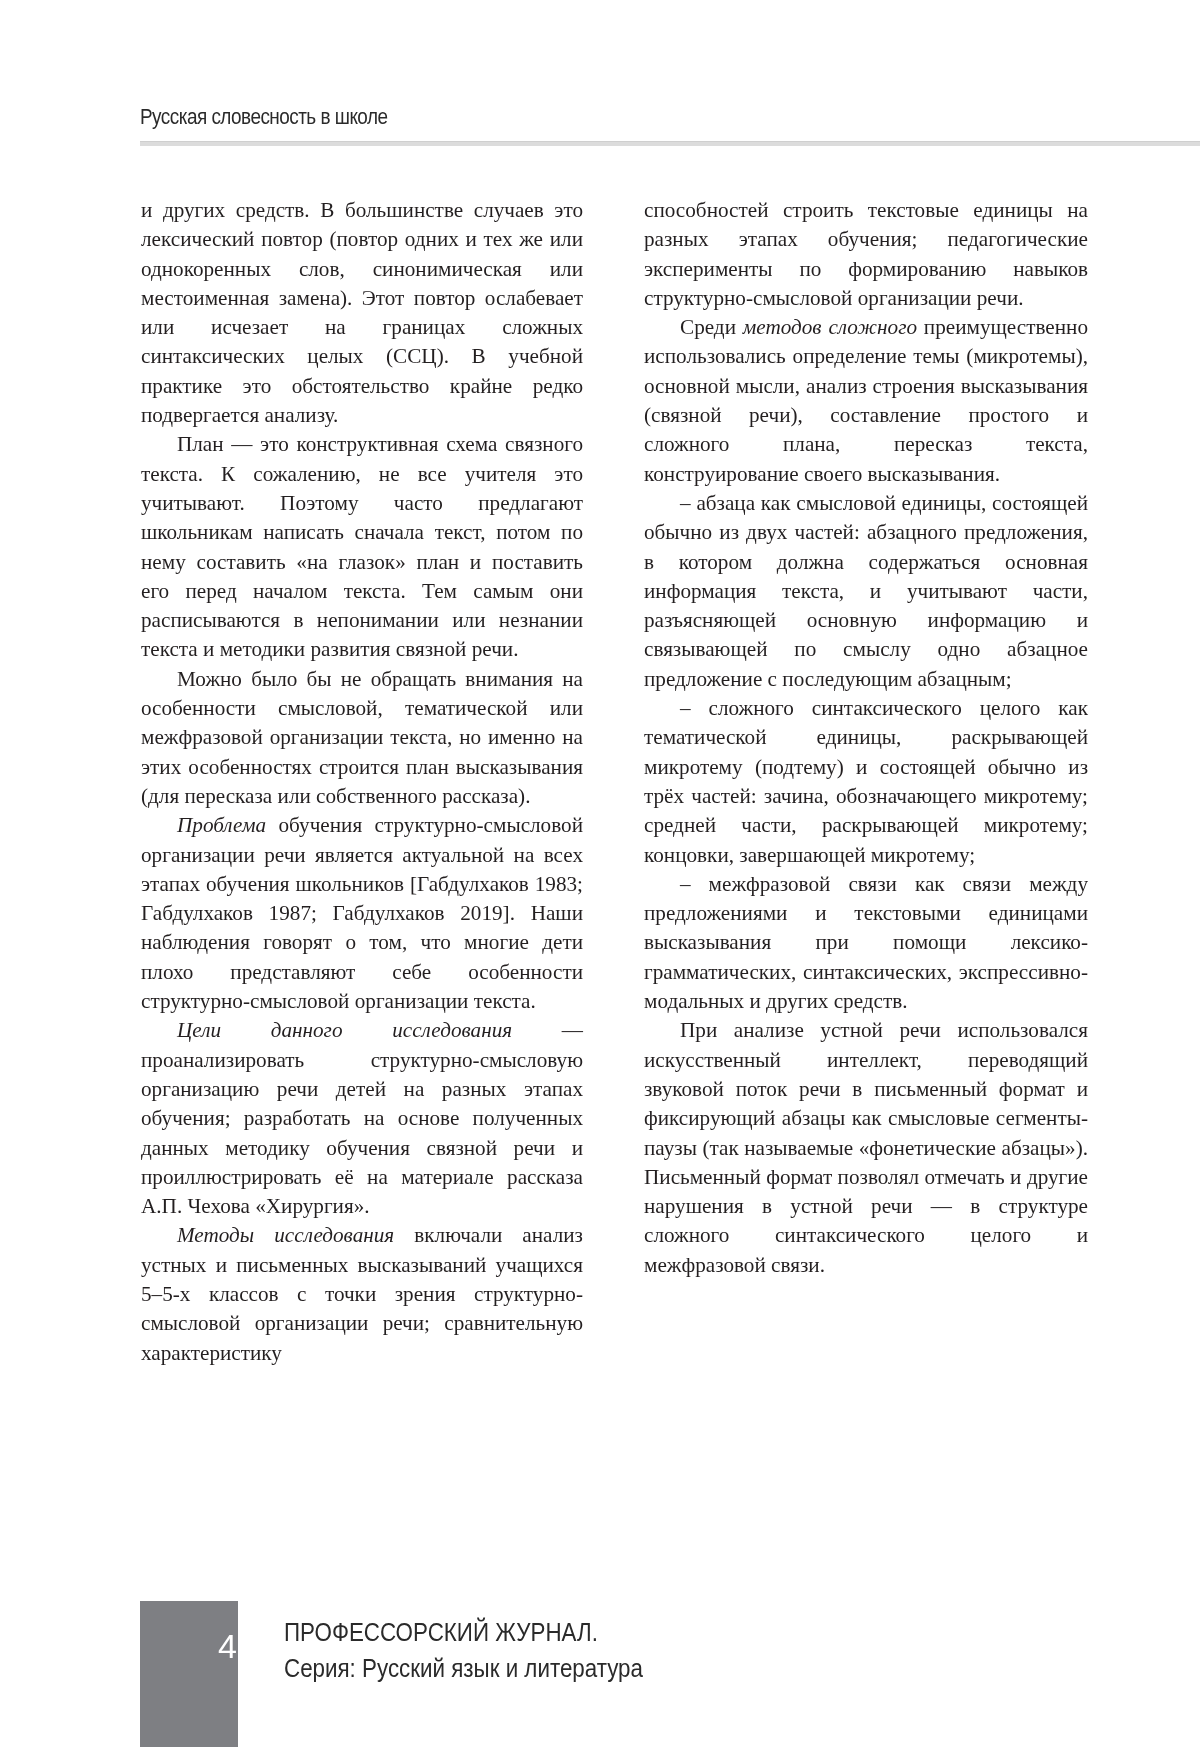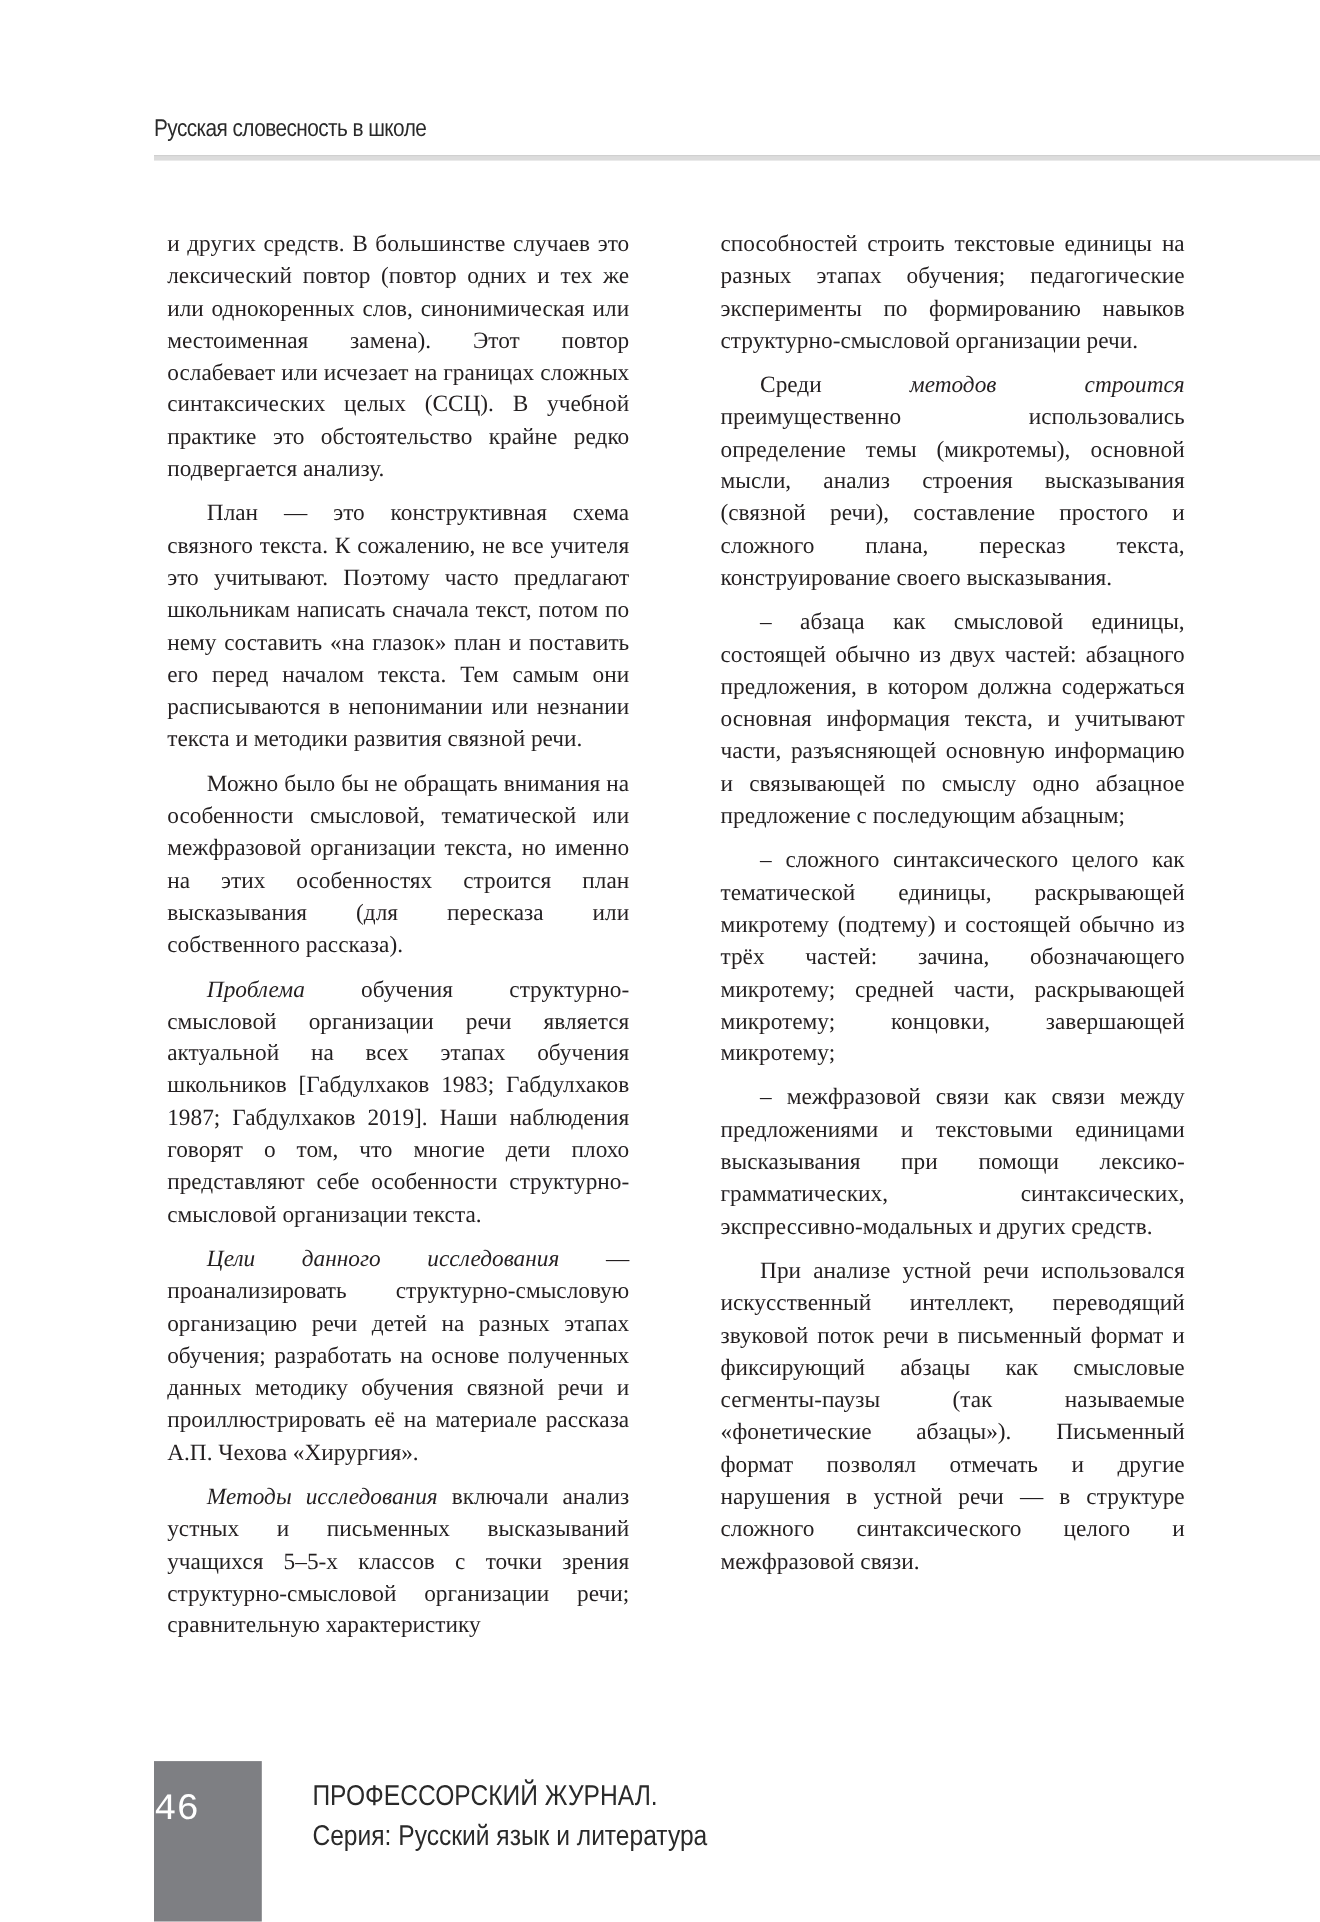--- a/index.html
+++ b/index.html
@@ -16,30 +16,30 @@
   .head-rule {
     position:absolute; left:140px; top:141px; width:1060px; height:4px;
     background:#dcdcdc; border-top:1px solid #cfcfcf;
   }
   .column {
     position:absolute; top:196px; width:442px;
     font-size:21.2px; line-height:29.3px; text-align:justify; hyphens:manual;
   }
   .col-left { left:141px; }
   .col-right { left:644px; width:444px; }
-  .column p { margin:11px; text-indent:36px; }
+  .column p { margin:0; text-indent:36px; }
   .column p.noindent { text-indent:0; }
   .column em { font-style:italic; }
   .page-box {
     position:absolute; left:140px; top:1601px; width:98px; height:146px;
     background:#7e7f83;
   }
   .page-num {
-    position:absolute; left:0; top:26px; width:98px; text-align:left;
-    font-family:Liberation Mono, monospace; font-size:34px; color:#ffffff;
+    position:absolute; left:0; top:26px; width:98px; text-align:center;
+    font-family:Liberation Sans, sans-serif; font-size:34px; color:#ffffff;padding-left:48px;
   }
   .journal {
     position:absolute; left:284px; top:1614px;
     font-family:"Liberation Sans", "DejaVu Sans", sans-serif; font-size:26px; line-height:36px;
     color:#2a2a2a; transform:scaleX(0.86); transform-origin:left top; white-space:nowrap;
   }
 </style>
 </head>
 <body>
 
@@ -50,21 +50,21 @@
   <p class="noindent"><span>и других средств. В большинстве случаев это лексический повтор (повтор одних и тех же или однокоренных слов, синонимическая или местоименная замена). Этот повтор ослабевает или исчезает на границах сложных синтаксических целых (ССЦ). В учебной практике это обстоятельство крайне редко подвергается анализу.</span></p>
   <p><span>План — это конструктивная схема связного текста. К сожалению, не все учителя это учитывают. Поэтому часто предлагают школьникам написать сначала текст, потом по нему составить «на глазок» план и поставить его перед началом текста. Тем самым они расписываются в непонимании или незнании текста и методики развития связной речи.</span></p>
   <p><span>Можно было бы не обращать внимания на особенности смысловой, тематической или межфразовой организации текста, но именно на этих особенностях строится план высказывания (для пересказа или собственного рассказа).</span></p>
   <p><em>Проблема</em><span> обучения структурно-смысловой организации речи является актуальной на всех этапах обучения школьников [Габдулхаков 1983; Габдулхаков 1987; Габдулхаков 2019]. Наши наблюдения говорят о том, что многие дети плохо представляют себе особенности структурно-смысловой организации текста.</span></p>
   <p><em>Цели данного исследования</em><span> — проанализировать структурно-смысловую организацию речи детей на разных этапах обучения; разработать на основе полученных данных методику обучения связной речи и проиллюстрировать её на материале рассказа А.П. Чехова «Хирургия».</span></p>
   <p><em>Методы исследования</em><span> включали анализ устных и письменных высказываний учащихся 5–5-х классов с точки зрения структурно-смысловой организации речи; сравнительную характеристику</span></p>
 </div>
 
 <div class="column col-right">
   <p class="noindent"><span>способностей строить текстовые единицы на разных этапах обучения; педагогические эксперименты по формированию навыков структурно-смысловой организации речи.</span></p>
-  <p><span>Среди </span><em>методов строится</em><span> преимущественно использовались определение темы (микротемы), основной мысли, анализ строения высказывания (связной речи), составление простого и сложного плана, пересказ текста, конструирование своего высказывания.</span></p>
+  <p><span>Среди </span><em>методов сложного</em><span> преимущественно использовались определение темы (микротемы), основной мысли, анализ строения высказывания (связной речи), составление простого и сложного плана, пересказ текста, конструирование своего высказывания.</span></p>
   <p><span>– абзаца как смысловой единицы, состоящей обычно из двух частей: абзацного предложения, в котором должна содержаться основная информация текста, и учитывают части, разъясняющей основную информацию и связывающей по смыслу одно абзацное предложение с последующим абзацным;</span></p>
   <p><span>– сложного синтаксического целого как тематической единицы, раскрывающей микротему (подтему) и состоящей обычно из трёх частей: зачина, обозначающего микротему; средней части, раскрывающей микротему; концовки, завершающей микротему;</span></p>
   <p><span>– межфразовой связи как связи между предложениями и текстовыми единицами высказывания при помощи лексико-грамматических, синтаксических, экспрессивно-модальных и других средств.</span></p>
   <p><span>При анализе устной речи использовался искусственный интеллект, переводящий звуковой поток речи в письменный формат и фиксирующий абзацы как смысловые сегменты-паузы (так называемые «фонетические абзацы»). Письменный формат позволял отмечать и другие нарушения в устной речи — в структуре сложного синтаксического целого и межфразовой связи.</span></p>
 </div>
 
 <div class="page-box">
   <div class="page-num">46</div>
 </div>
 <div class="journal">

